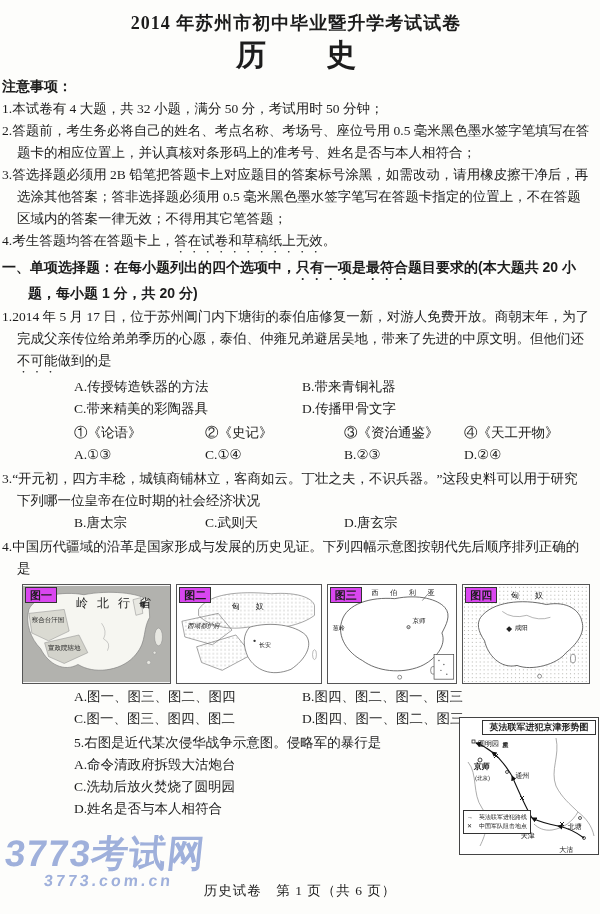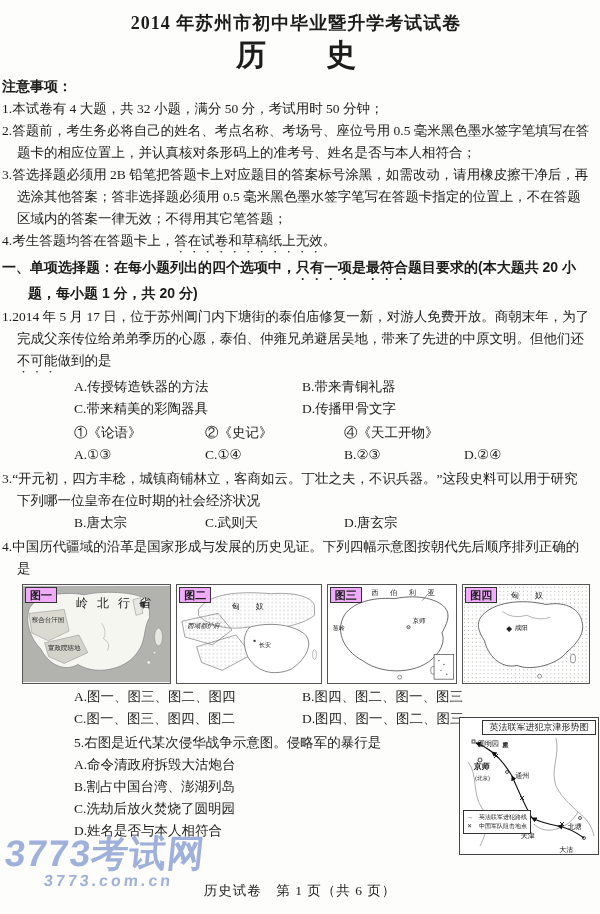--- a/index.html
+++ b/index.html
@@ -39,34 +39,34 @@
   .opt2{display:grid;grid-template-columns:228px 1fr;margin-left:72px;}
   .opt4{display:grid;grid-template-columns:131px 139px 120px 1fr;margin-left:72px;}
   .optlist div{margin-left:72px;}
   .q5-text{max-width:440px;}
 
   
   .maps-row{display:flex;gap:5px;margin:4px 0 2px 20px;height:100px;}
   .mapbox{position:relative;border:1px solid #555;background:#fff;overflow:hidden;}
   .mapbox svg{display:block;width:100%;height:100%;}
   .map-tag{
-    position:absolute;top:2px;left:2px;border:1px solid #333;background:#f0abfc;
+    position:absolute;top:2px;left:2px;border:1px solid #333;background:#d946ef;
     font-weight:bold;font-size:11px;line-height:14px;padding:0 4px;
     font-family:"Liberation Sans","DejaVu Sans",sans-serif;
   }
   .mlabel{position:absolute;font-size:7px;line-height:8px;color:#222;white-space:nowrap;}
 
   
   .warmap{
     position:absolute;left:459px;top:717px;width:138px;height:136px;
     border:1px solid #444;background:#fff;
   }
   .warmap-title{
     position:absolute;top:2px;left:22px;right:2px;border:1px solid #333;
-    font-weight:normal;font-size:9px;line-height:13px;text-align:center;
+    font-weight:bold;font-size:9px;line-height:13px;text-align:center;
     background:#fff;white-space:nowrap;
     font-family:"Liberation Sans","DejaVu Sans",sans-serif;
   }
   .warmap svg{position:absolute;left:0;top:16px;width:138px;height:119px;}
   .wlabel{position:absolute;font-size:7px;line-height:8px;color:#111;white-space:nowrap;}
   .wlegend{
     position:absolute;left:3px;bottom:20px;border:1px solid #333;background:#fff;
     font-size:6px;line-height:9px;padding:2px 3px;white-space:nowrap;
   }
   .wlegend .sym{display:inline-block;width:12px;}
@@ -109,20 +109,21 @@
       <div class="opt2">
         <span>C.带来精美的彩陶器具</span>
         <span>D.传播甲骨文字</span>
       </div>
     </div>
 
     <div class="q">
       <div class="opt4">
         <span>①《论语》</span>
         <span>②《史记》</span>
+        <span>③《资治通鉴》</span>
         <span>④《天工开物》</span>
       </div>
       <div class="opt4">
         <span>A.①③</span>
         <span>C.①④</span>
         <span>B.②③</span>
         <span>D.②④</span>
       </div>
     </div>
 
@@ -225,21 +226,20 @@
       </div>
       <div class="opt2">
         <span>C.图一、图三、图四、图二</span>
         <span>D.图四、图一、图二、图三</span>
       </div>
     </div>
 
     <div class="q q5-text optlist">
       <div class="hang15">5.右图是近代某次侵华战争示意图。侵略军的暴行是</div>
       <div>A.命令清政府拆毁大沽炮台</div>
-      <div>B.割占中国台湾、澎湖列岛</div>
       <div>C.洗劫后放火焚烧了圆明园</div>
       <div>D.姓名是否与本人相符合</div>
     </div>
 
   </div>
 
   <div class="warmap">
     <div class="warmap-title">英法联军进犯京津形势图</div>
     <svg viewBox="0 0 138 119">
       <defs>

